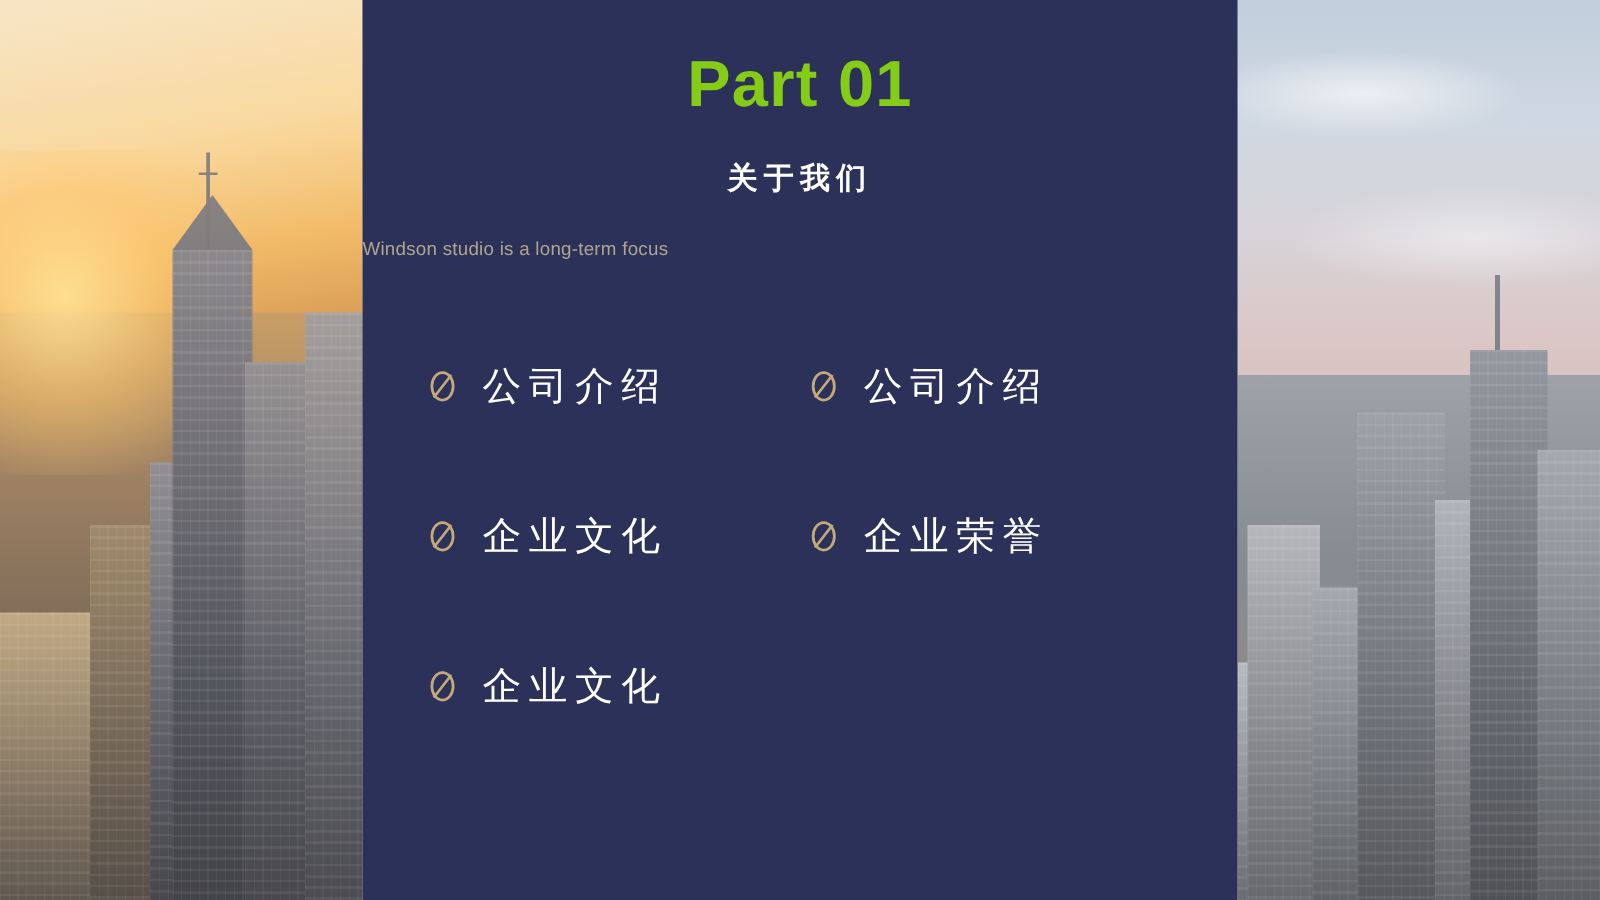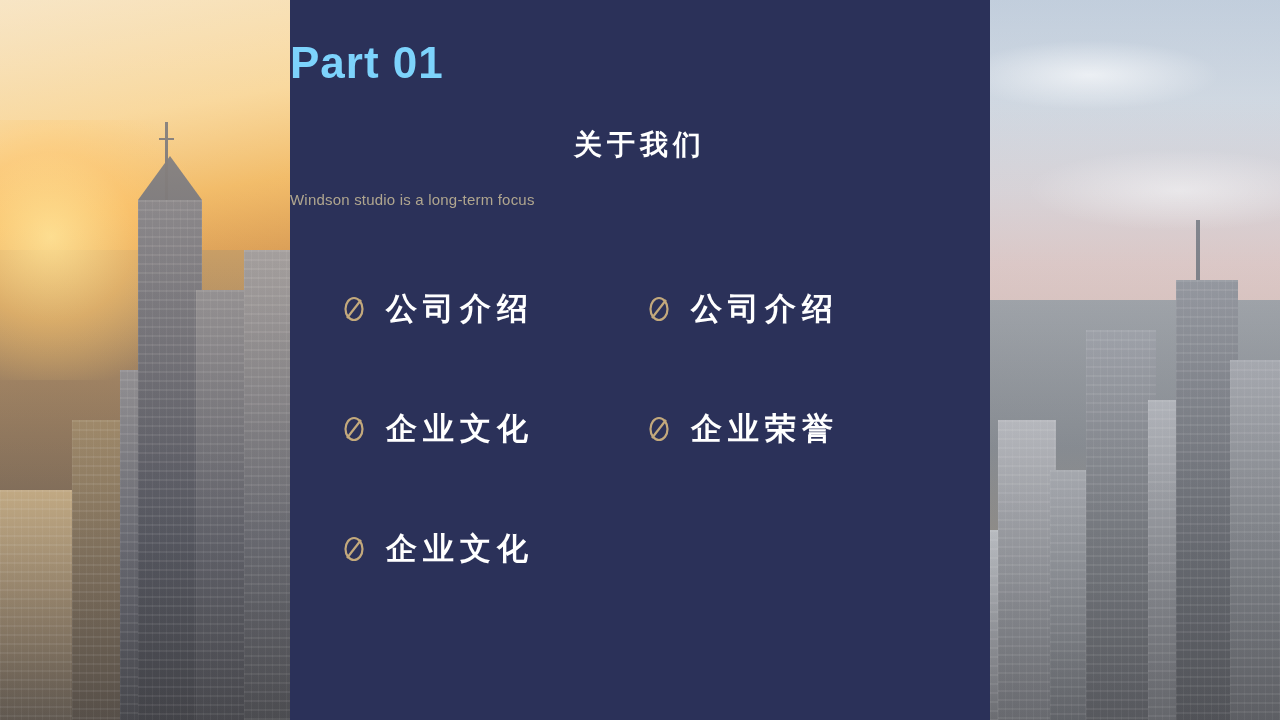--- a/index.html
+++ b/index.html
@@ -117,34 +117,35 @@
     width: 700px;
     height: 720px;
     background: #2b3159;
   }
 
   .part-label {
     position: absolute;
     top: 38px;
     left: 0;
     width: 100%;
-    color: #7dd3fc;
-    font-size: 44px;
+    text-align: center;
+    color: #84cc16;
+    font-size: 52px;
     font-weight: bold;
     letter-spacing: 1px;
   }
 
   .section-title {
     position: absolute;
     top: 126px;
     left: 0;
     width: 100%;
     text-align: center;
     color: #ffffff;
-    font-size: 28px;
+    font-size: 24px;
     font-weight: bold;
     letter-spacing: 5px;
   }
 
   .subtitle {
     position: absolute;
     top: 186px;
     left: 0;
     width: 100%;
     text-align: left;
@@ -175,21 +176,21 @@
   .item .mark {
     width: 28px;
     height: 30px;
     flex: 0 0 auto;
     display: block;
   }
 
   .item .label {
     color: #ffffff;
     font-size: 31px;
-    font-weight: bold;
+    font-weight: normal;
     letter-spacing: 6px;
     white-space: nowrap;
     text-align: center;
   }
 </style>
 </head>
 <body>
 
 <div class="slide">
 

